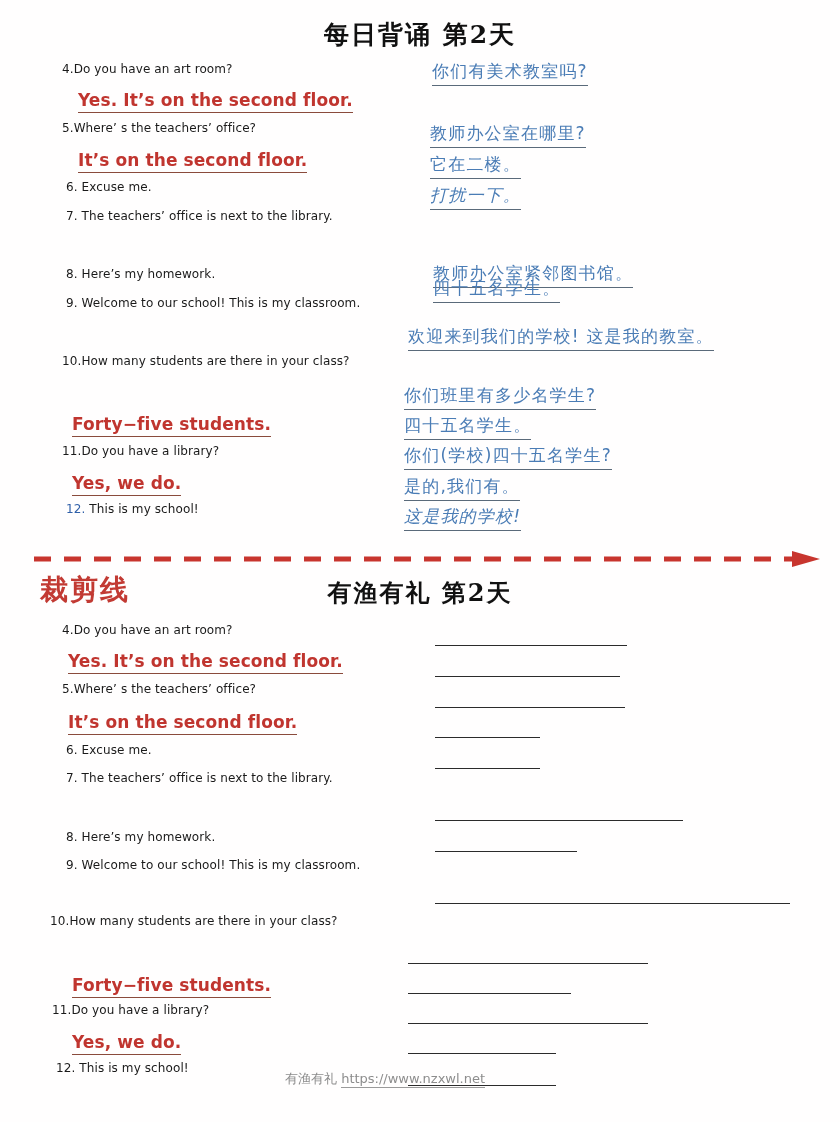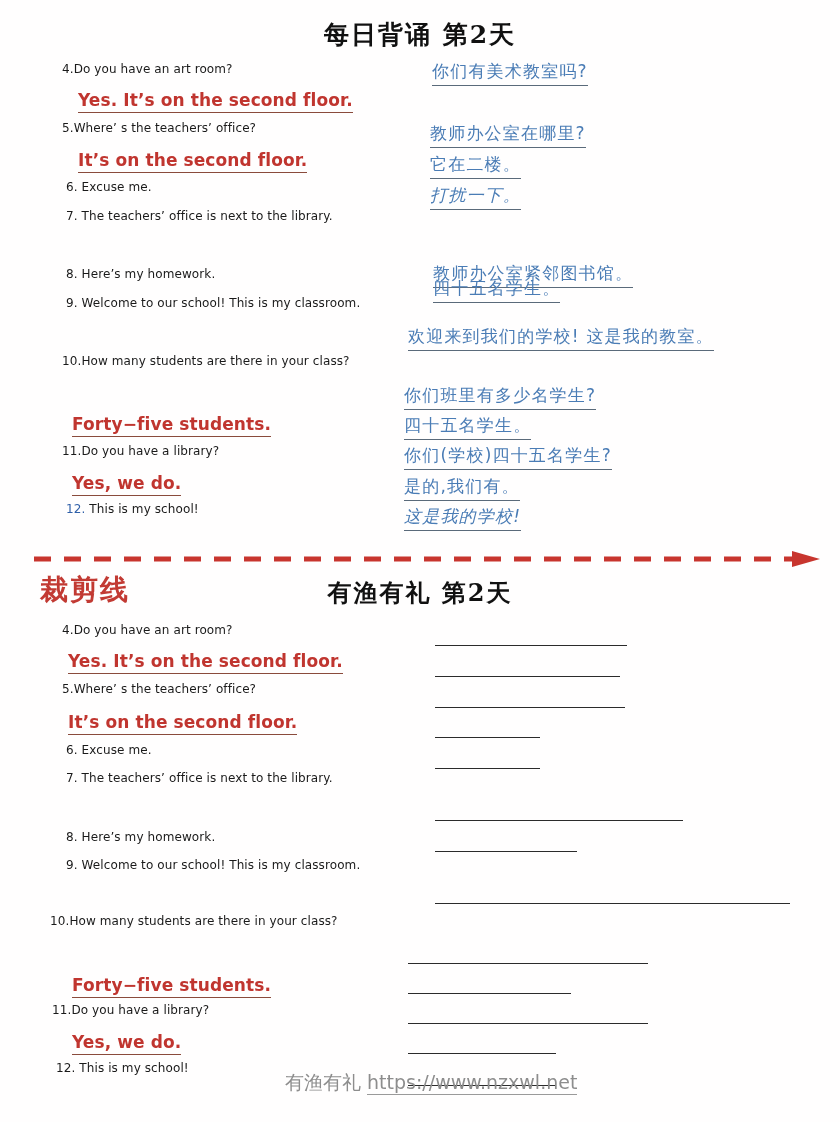--- a/index.html
+++ b/index.html
@@ -97,21 +97,21 @@
     color: #c23a33;
     letter-spacing: 2px;
   }
 
   
   .watermark {
     position: absolute;
     left: 285px;
     top: 1070px;
     font-family: "DejaVu Sans", sans-serif;
-    font-size: 19px;
+    font-size: 13px;
     color: #8d8d8d;
     white-space: nowrap;
   }
   .watermark .wm-url {
     border-bottom: 1px solid #9a9a9a;
     padding-bottom: 1px;
   }
 </style>
 </head>
 <body>

